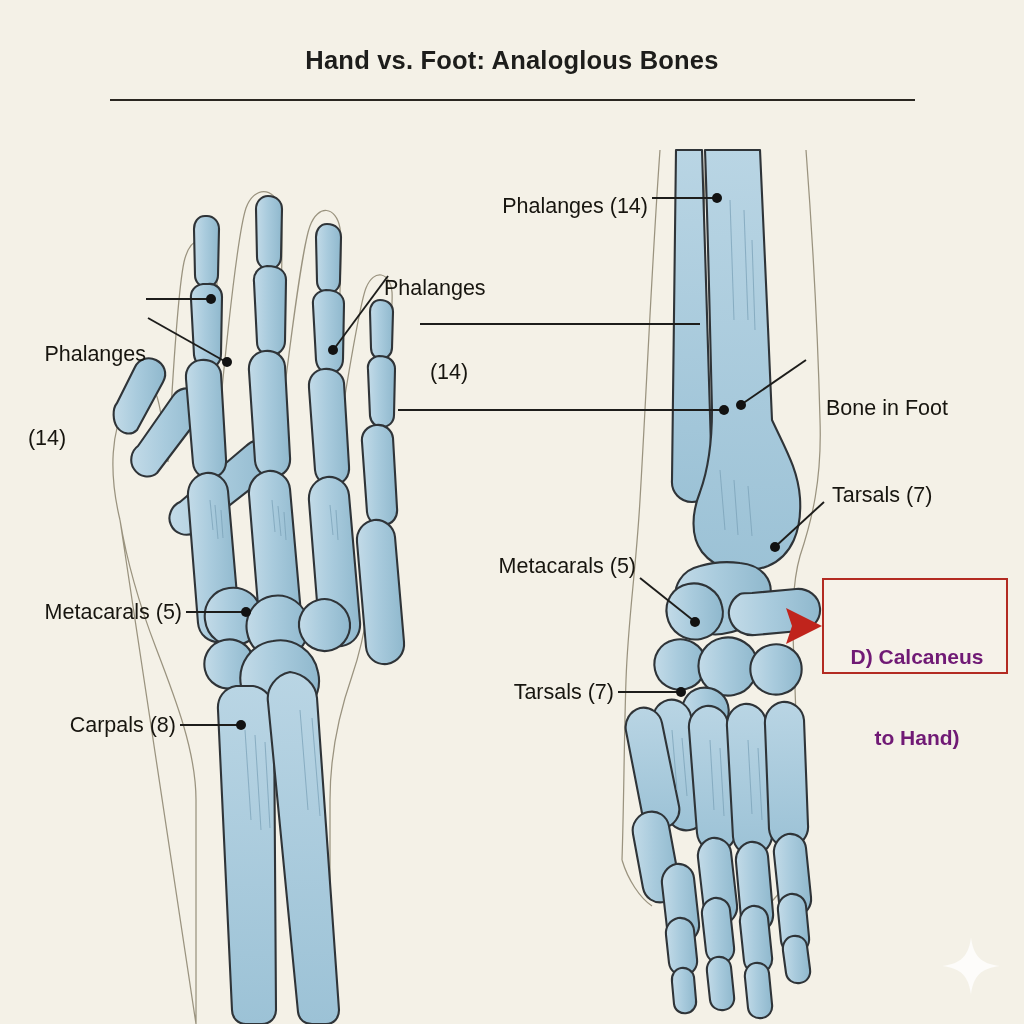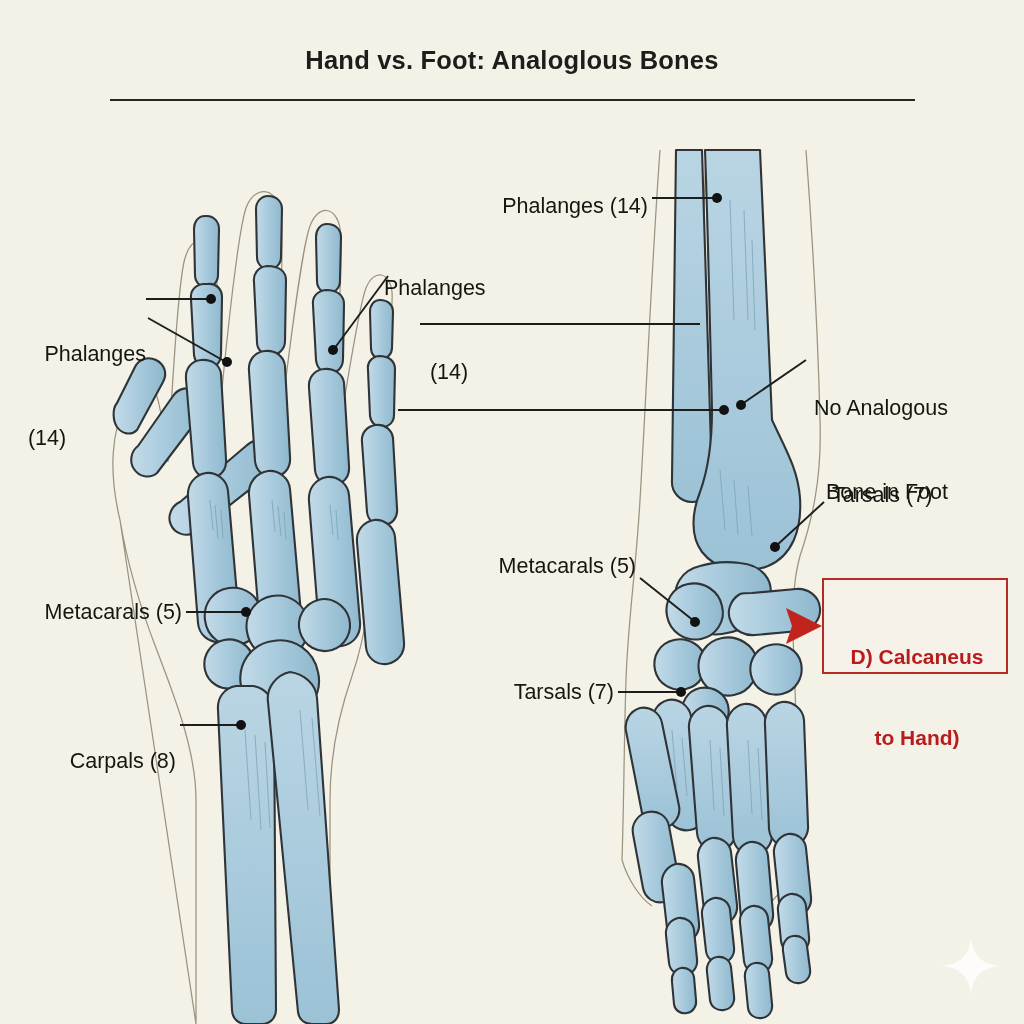--- a/index.html
+++ b/index.html
@@ -33,21 +33,21 @@
   .lbl.r{text-align:right;}
 
   
   #callout-box{
     position:absolute;left:822px;top:578px;width:186px;height:96px;
     border:2.4px solid #b32b22;background:#f6f2e9;
     box-sizing:border-box;
   }
   #callout-text{
     position:absolute;left:0;top:9px;width:186px;text-align:center;
-    color:#b91c1c;font-weight:bold;font-size:21px;line-height:27px;
+    color:#701a75;font-weight:bold;font-size:21px;line-height:27px;
     font-family:"Liberation Sans", sans-serif;white-space:pre;
   }
 
   
   #sparkle{position:absolute;left:940px;top:935px;width:62px;height:62px;opacity:.85;}
 </style>
 </head>
 <body>
 
 <div id="stage">
@@ -302,26 +302,25 @@
     <div style="text-align:center;padding-right:52px;">(14)</div>
   </div>
 
   <div class="lbl" style="left:384px;top:218px;width:130px;">
     <div>Phalanges</div>
     <div style="text-align:center;">(14)</div>
   </div>
 
   <div class="lbl r" style="left:0px;top:598px;width:182px;">Metacarals (5)</div>
 
-  <div class="lbl r" style="left:0px;top:711px;width:176px;margin-top:36px;">Carpals (8)</div>
+  <div class="lbl r" style="left:0px;top:711px;width:176px;">Carpals (8)</div>
 
   <div class="lbl r" style="left:440px;top:192px;width:208px;">Phalanges (14)</div>
 
   <div class="lbl" style="left:814px;top:338px;width:200px;">
-    <div>No Analogous</div>
     <div style="padding-left:12px;">Bone in Foot</div>
   </div>
 
   <div class="lbl" style="left:832px;top:481px;width:180px;">Tarsals (7)</div>
 
   <div class="lbl r" style="left:436px;top:552px;width:200px;">Metacarals (5)</div>
 
   <div class="lbl r" style="left:436px;top:678px;width:178px;">Tarsals (7)</div>
 
   <div id="callout-box">

